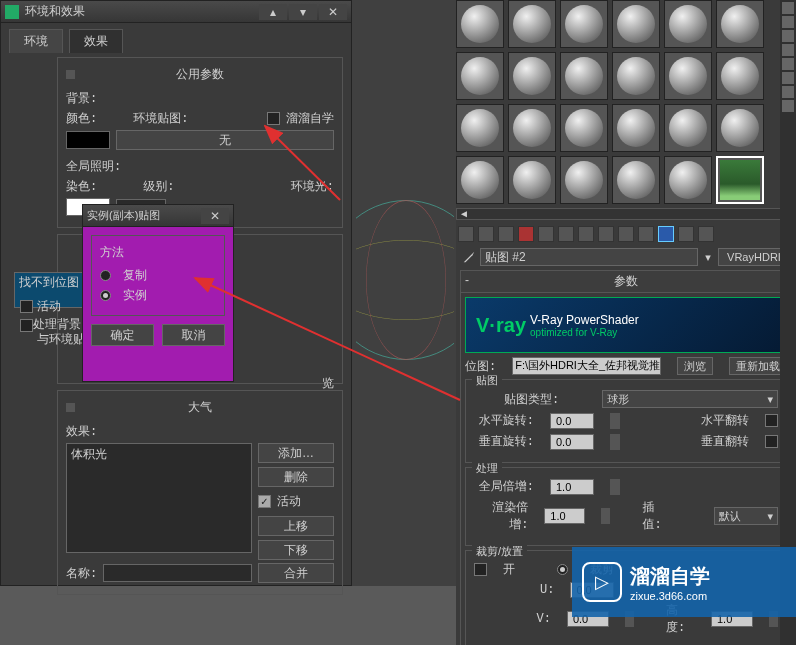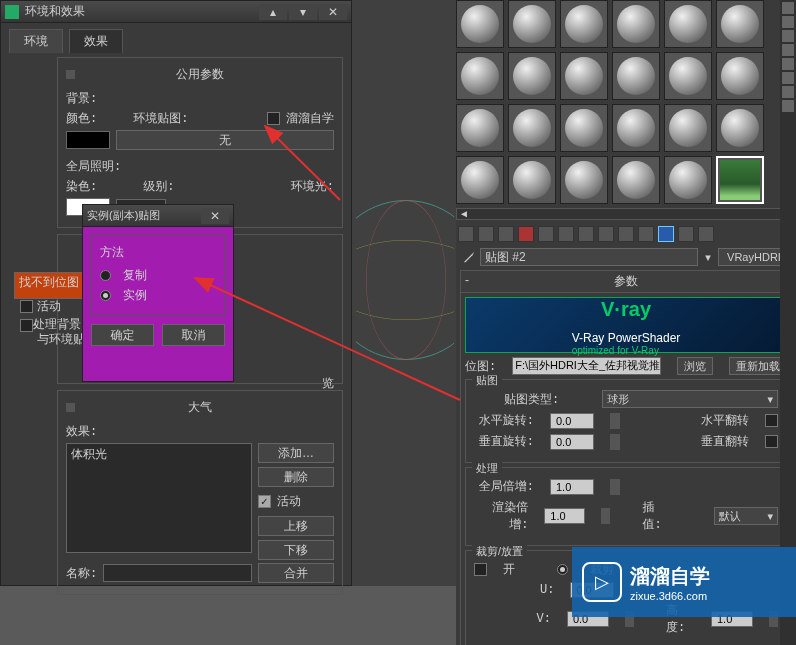--- a/index.html
+++ b/index.html
@@ -64,21 +64,21 @@
 .mat-name-row { display: flex; align-items: center; gap: 4px; padding: 2px 6px; }
 .dropper { width: 14px; height: 14px; }
 .mat-name { flex: 1; height: 18px; background: #444; border: 1px solid #666; padding: 0 4px; line-height: 16px; font-size: 12px; }
 .mat-type { width: 72px; height: 18px; background: #444; border: 1px solid #666; text-align: center; line-height: 16px; font-size: 11px; }
 
 .rollout { border: 1px solid #555; margin: 2px 4px; }
 .rollout-head { text-align: center; font-size: 12px; padding: 2px; background: #3d3d3d; border-bottom: 1px solid #555; position: relative; }
 .rollout-head::before { content: "-"; position: absolute; left: 4px; }
 .rollout-body { padding: 4px; font-size: 12px; }
 
-.vray-banner { height: 56px; background: linear-gradient(135deg, #0a3a6a, #051a33); display: flex; align-items: center; padding: 0 10px; gap: 10px; border: 1px solid #0a5; flex-direction: column; }
+.vray-banner { height: 56px; background: linear-gradient(135deg, #0a3a6a, #051a33); display: flex; align-items: center; padding: 0 10px; gap: 4px; border: 1px solid #0a5; }
 .vray-logo { font-size: 20px; font-weight: bold; color: #0c6; }
 .vray-text { color: #fff; font-size: 12px; }
 .vray-sub { color: #0c6; font-size: 10px; }
 
 .bmp-row { display: flex; align-items: center; gap: 16px; margin: 4px 0; }
 .path-input { flex: 1; height: 18px; background: #ccc; color: #000; border: 1px solid #666; padding: 0 2px; font-size: 11px; overflow: hidden; white-space: nowrap; }
 .small-btn { padding: 0 6px; height: 18px; background: #444; border: 1px solid #666; line-height: 16px; font-size: 11px; }
 
 .fieldset { border: 1px solid #555; padding: 6px 8px 8px; margin: 4px 0; position: relative; }
 .fieldset .legend { position: absolute; top: -7px; left: 6px; background: #3a3a3a; padding: 0 4px; font-size: 11px; }
@@ -96,21 +96,21 @@
 .arrow { position: absolute; z-index: 30; pointer-events: none; }
 
 
 .watermark { position: absolute; right: 0; bottom: 28px; width: 224px; height: 70px; background: rgba(20,100,170,0.9); display: flex; align-items: center; gap: 8px; padding: 0 10px; z-index: 40; }
 .wm-icon { width: 40px; height: 40px; border: 2px solid #fff; border-radius: 8px; display: flex; align-items: center; justify-content: center; color: #fff; font-size: 18px; }
 .wm-text { color: #fff; }
 .wm-cn { font-size: 20px; font-weight: bold; }
 .wm-url { font-size: 11px; }
 
 
-.find-btn { position: absolute; left: 14px; top: 272px; height: 27px; background: #c2410c; border: 1px solid #666; padding: 0 4px; line-height: 18px; font-size: 12px; }
+.find-btn { position: absolute; left: 14px; top: 272px; height: 36px; background: #0c4a6e; border: 1px solid #666; padding: 0 4px; line-height: 18px; font-size: 12px; }
 </style>
 </head>
 <body>
 
 <div class="viewport"></div>
 <div class="wire">
   <div class="circ" style="width:160px;height:160px;left:-30px;top:40px;border-color:#4a9;"></div>
   <div class="circ" style="width:160px;height:160px;left:-30px;top:40px;border-color:#aa4;transform:rotateX(60deg);"></div>
   <div class="circ" style="width:160px;height:160px;left:-30px;top:40px;border-color:#a55;transform:rotateY(60deg);"></div>
 </div>

